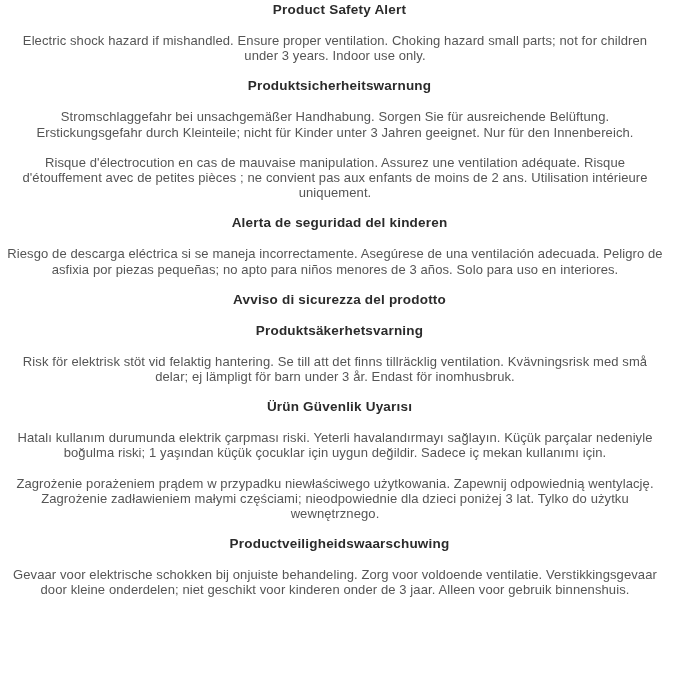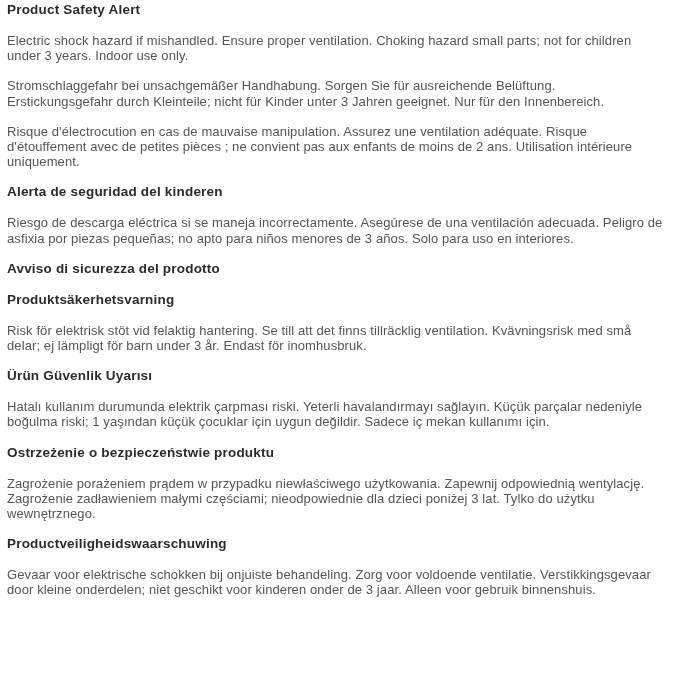--- a/index.html
+++ b/index.html
@@ -5,21 +5,21 @@
   * { margin: 0; padding: 0; box-sizing: border-box; }
   html, body { background: #ffffff; }
   body {
     width: 679px;
     height: 688px;
     overflow: hidden;
     font-family: "Liberation Sans", "DejaVu Sans", sans-serif;
     padding: 2px 7px 0 7px;
   }
   .doc { width: 100%; }
-  .lang-section { text-align: left; }
+  .lang-section { text-align: center; }
   .section-heading {
     font-size: 13.5px;
     line-height: 16px;
     font-weight: 700;
     color: #2b2b2b;
     margin: 0 0 15px 0;
     letter-spacing: 0.2px;
   }
   .section-body {
     font-size: 13px;
@@ -34,20 +34,21 @@
 <body>
 
 <div class="doc">
 
   <section class="lang-section">
     <h2 class="section-heading">Product Safety Alert</h2>
     <p class="section-body">Electric shock hazard if mishandled. Ensure proper ventilation. Choking hazard small parts; not for children under 3 years. Indoor use only.</p>
   </section>
 
   <section class="lang-section">
+    <h2 class="section-heading">Produktsicherheitswarnung</h2>
     <p class="section-body">Stromschlaggefahr bei unsachgemäßer Handhabung. Sorgen Sie für ausreichende Belüftung. Erstickungsgefahr durch Kleinteile; nicht für Kinder unter 3 Jahren geeignet. Nur für den Innenbereich.</p>
   </section>
 
   <section class="lang-section">
     <p class="section-body">Risque d'électrocution en cas de mauvaise manipulation. Assurez une ventilation adéquate. Risque d'étouffement avec de petites pièces ; ne convient pas aux enfants de moins de 2 ans. Utilisation intérieure uniquement.</p>
   </section>
 
   <section class="lang-section">
     <h2 class="section-heading">Alerta de seguridad del kinderen</h2>
     <p class="section-body">Riesgo de descarga eléctrica si se maneja incorrectamente. Asegúrese de una ventilación adecuada. Peligro de asfixia por piezas pequeñas; no apto para niños menores de 3 años. Solo para uso en interiores.</p>
@@ -61,21 +62,20 @@
     <h2 class="section-heading">Produktsäkerhetsvarning</h2>
     <p class="section-body">Risk för elektrisk stöt vid felaktig hantering. Se till att det finns tillräcklig ventilation. Kvävningsrisk med små delar; ej lämpligt för barn under 3 år. Endast för inomhusbruk.</p>
   </section>
 
   <section class="lang-section">
     <h2 class="section-heading">Ürün Güvenlik Uyarısı</h2>
     <p class="section-body">Hatalı kullanım durumunda elektrik çarpması riski. Yeterli havalandırmayı sağlayın. Küçük parçalar nedeniyle boğulma riski; 1 yaşından küçük çocuklar için uygun değildir. Sadece iç mekan kullanımı için.</p>
   </section>
 
   <section class="lang-section">
-    <h2 class="section-heading">Ostrzeżenie o bezpieczeństwie produktu</h2>
     <p class="section-body">Zagrożenie porażeniem prądem w przypadku niewłaściwego użytkowania. Zapewnij odpowiednią wentylację. Zagrożenie zadławieniem małymi częściami; nieodpowiednie dla dzieci poniżej 3 lat. Tylko do użytku wewnętrznego.</p>
   </section>
 
   <section class="lang-section">
     <h2 class="section-heading">Productveiligheidswaarschuwing</h2>
     <p class="section-body">Gevaar voor elektrische schokken bij onjuiste behandeling. Zorg voor voldoende ventilatie. Verstikkingsgevaar door kleine onderdelen; niet geschikt voor kinderen onder de 3 jaar. Alleen voor gebruik binnenshuis.</p>
   </section>
 
 </div>
 

